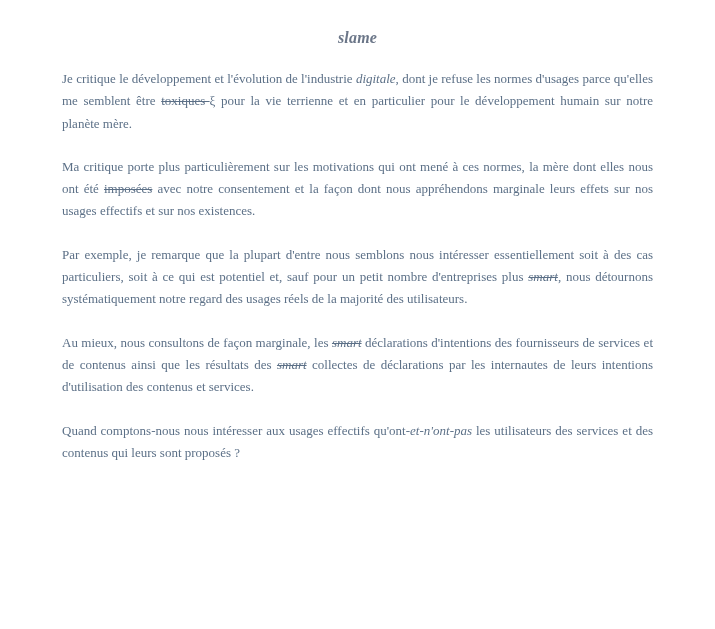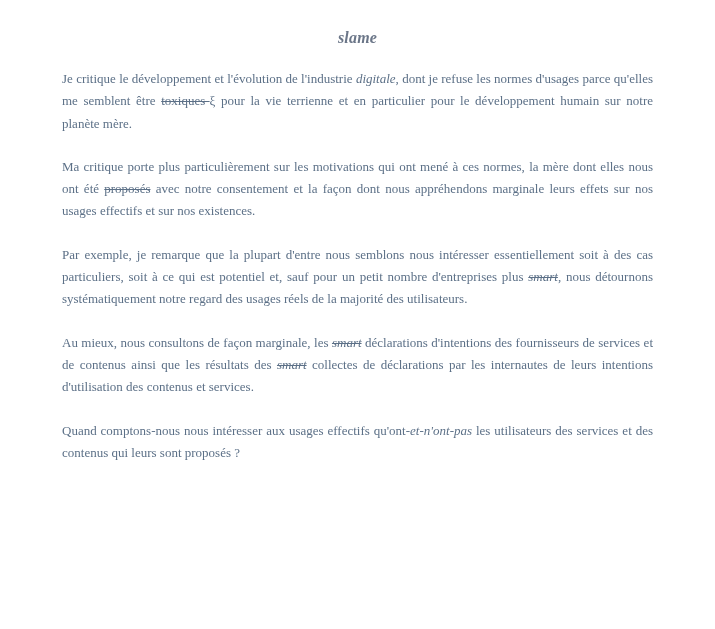--- a/index.html
+++ b/index.html
@@ -48,19 +48,19 @@
   }
 </style>
 </head>
 <body>
 
 <div class="page">
   <div class="content">
     <h1 class="doc-title">slame</h1>
     <div>
         <p class="para"><span class="normal">Je critique le développement et l'évolution de l'industrie </span><span class="italic">digitale</span><span class="normal">, dont je refuse les normes d'usages parce qu'elles me semblent être </span><span class="strike">toxiques-</span><span class="normal">ξ pour la vie terrienne et en particulier pour le développement humain sur notre planète mère.</span></p>
-        <p class="para"><span class="normal">Ma critique porte plus particulièrement sur les motivations qui ont mené à ces normes, la mère dont elles nous ont été </span><span class="strike">proposés</span><span class="normal"> avec notre consentement et la façon dont nous appréhendons marginale leurs effets sur nos usages effectifs et sur nos existences.</span></p>
+        <p class="para"><span class="normal">Ma critique porte plus particulièrement sur les motivations qui ont mené à ces normes, la mère dont elles nous ont été </span><span class="strike">imposées</span><span class="normal"> avec notre consentement et la façon dont nous appréhendons marginale leurs effets sur nos usages effectifs et sur nos existences.</span></p>
         <p class="para"><span class="normal">Par exemple, je remarque que la plupart d'entre nous semblons nous intéresser essentiellement soit à des cas particuliers, soit à ce qui est potentiel et, sauf pour un petit nombre d'entreprises plus </span><span class="strike-italic">smart</span><span class="normal">, nous détournons systématiquement notre regard des usages réels de la majorité des utilisateurs.</span></p>
         <p class="para"><span class="normal">Au mieux, nous consultons de façon marginale, les </span><span class="strike-italic">smart</span><span class="normal"> déclarations d'intentions des fournisseurs de services et de contenus ainsi que les résultats des </span><span class="strike-italic">smart</span><span class="normal"> collectes de déclarations par les internautes de leurs intentions d'utilisation des contenus et services.</span></p>
         <p class="para"><span class="normal">Quand comptons-nous nous intéresser aux usages effectifs qu'ont-</span><span class="italic">et-n'ont-pas</span><span class="normal"> les utilisateurs des services et des contenus qui leurs sont proposés ?</span></p>
       </div>
   </div>
 </div>
 
 </body></html>

